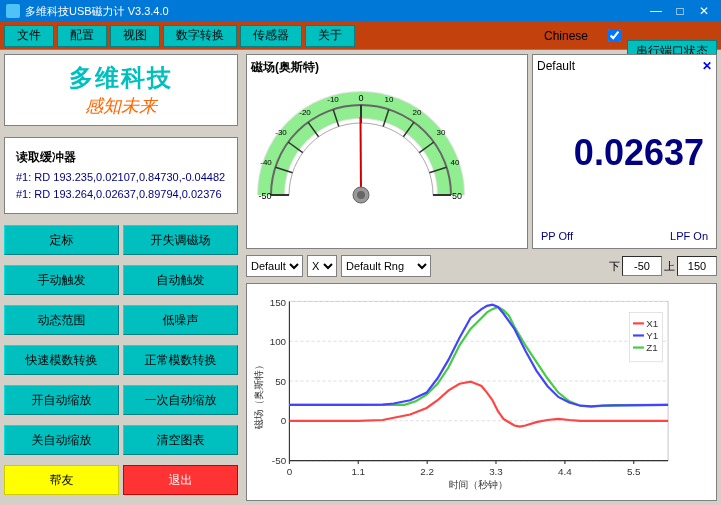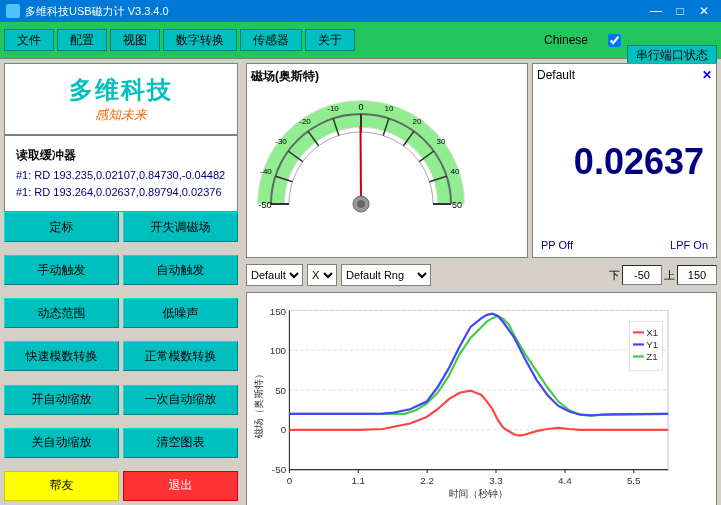--- a/index.html
+++ b/index.html
@@ -43,22 +43,22 @@
       border: none;
       color: white;
       cursor: pointer;
       font-size: 12px;
       display: flex;
       align-items: center;
       justify-content: center;
     }
 
     .menu-bar {
-      background: #22c55e;
-      height: 37px;
+      background: #c2410c;
+      height: 28px;
       display: flex;
       align-items: center;
       padding: 0 4px;
       gap: 3px;
       border-bottom: 1px solid #808080;
       justify-content: center;
     }
     .menu-item {
       background: #00bfbf;
       color: black;
@@ -98,40 +98,40 @@
       height: calc(505px - 22px - 28px);
       background: #d4d0c8;
     }
 
     
     .left-panel {
       width: 242px;
       display: flex;
       flex-direction: column;
       padding: 4px;
-      gap: 0;
+      gap: 11px;
       flex-shrink: 0;
     }
     .logo-area {
       background: white;
       border: 1px solid #808080;
       height: 72px;
       display: flex;
       flex-direction: column;
       align-items: center;
       justify-content: center;
     }
     .logo-text {
       font-size: 24px;
       font-weight: bold;
       color: #00bfbf;
       letter-spacing: 2px;
     }
     .logo-sub {
-      font-size: 13px;
+      font-size: 18px;
       color: #ff6600;
       font-style: italic;
     }
 
     .buffer-box {
       background: white;
       border: 1px solid #808080;
       padding: 11px;
       min-height: 50px;
     }

